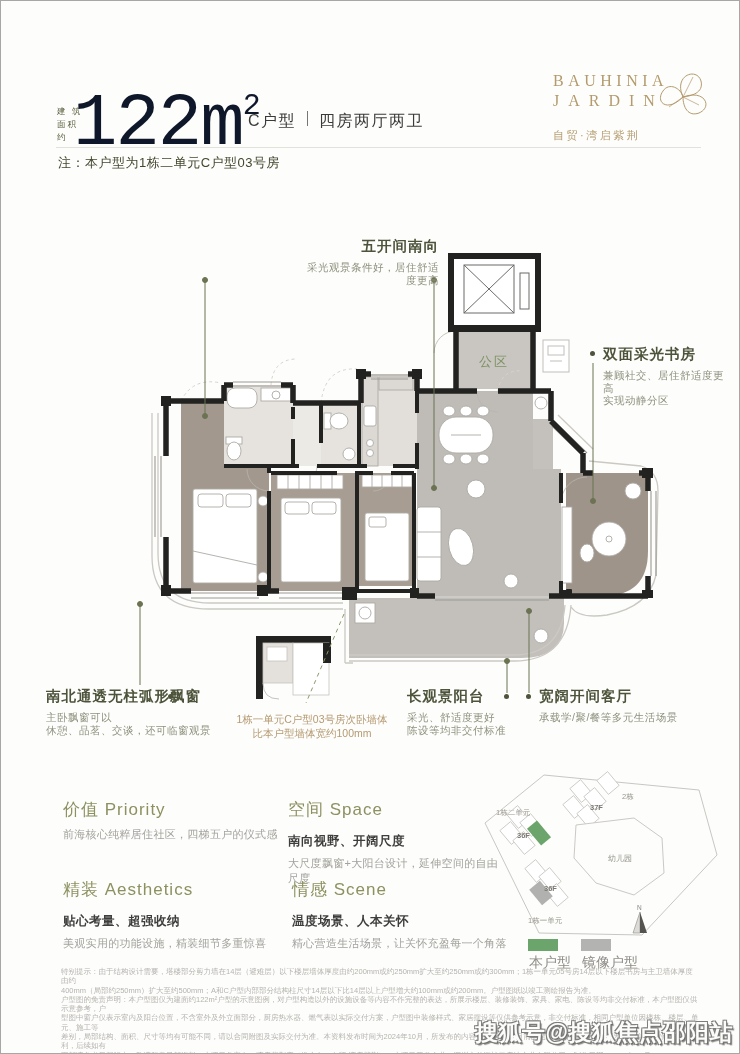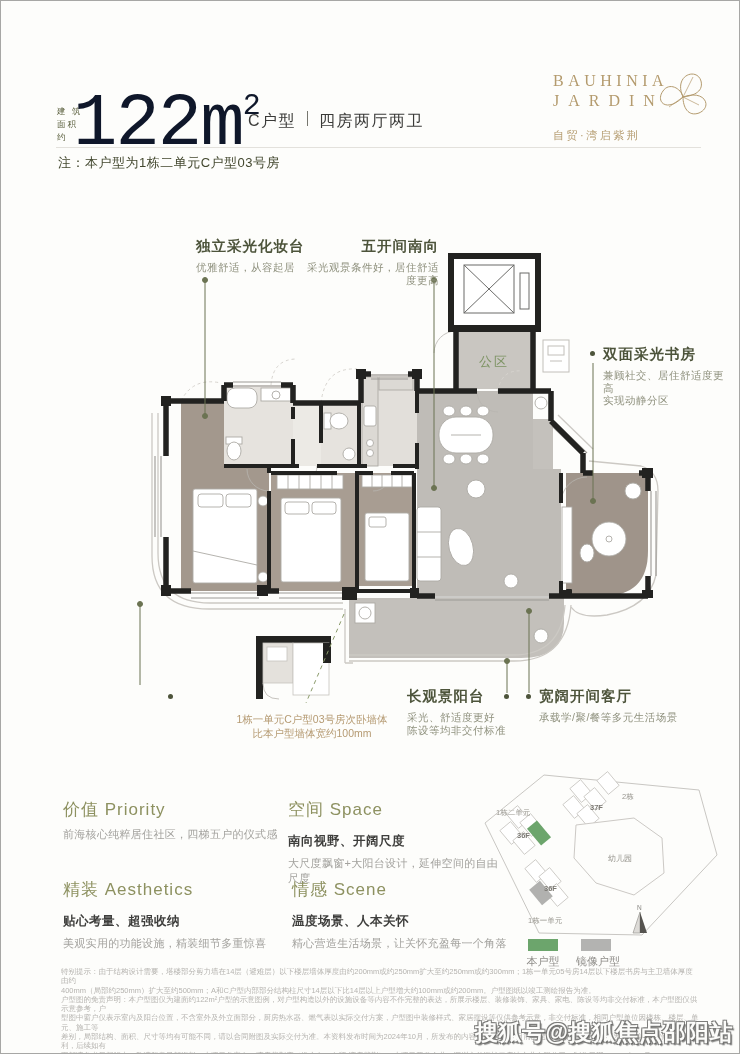--- a/index.html
+++ b/index.html
@@ -44,21 +44,21 @@
   .feat { position:absolute; width:215px; }
   .feat .ft { font-size:17px; color:#8d9160; letter-spacing:1px; }
   .feat .fb { font-size:12.5px; font-weight:bold; color:#3e3e3c; margin-top:12px; letter-spacing:0.5px; }
   .feat .fd { font-size:11px; color:#a3a29e; margin-top:6px; letter-spacing:0.3px; }
 
   
   .legend-item { position:absolute; width:40px; text-align:center; }
   .legend-sw { width:30px; height:12px; margin:0 auto; }
   .legend-sw.green { background:#6ca56c; }
   .legend-sw.gray { background:#b3b3b1; }
-  .legend-label { font-size:11px; color:#8f8d89; margin-top:3px; white-space:nowrap; }
+  .legend-label { font-size:14px; color:#8f8d89; margin-top:3px; white-space:nowrap;margin-left:6px; }
 
   
   .disclaimer { position:absolute; left:60px; top:966px; width:638px;
     font-size:7.5px; line-height:9.3px; color:#b6b4b0; letter-spacing:0; }
 
   
   .watermark { position:absolute; left:474px; top:1016px;
     font-size:23px; font-weight:bold; color:#fcfcfa; letter-spacing:0.5px;
     text-shadow:-1px -1px 0 #7d7d7b, 1px -1px 0 #7d7d7b, -1px 1px 0 #7d7d7b,
                 1px 1px 0 #6a6a68, 2px 2px 1px #8a8a88; }
@@ -289,34 +289,37 @@
       <path d="M386,412 V442" fill="none"></path>
         <circle cx="386" cy="410" r="2.5"></circle>
       <path d="M408,362 V442" fill="none"></path>
         <circle cx="408" cy="360" r="2.5"></circle>
       <path d="M223,363 L185,452" fill="none" stroke="#8a9a6a" stroke-dasharray="4,4"></path>
     </g>
 
     <text x="373" y="115" text-anchor="middle" font-size="13" letter-spacing="2" fill="#7d9363">公区</text>
   </svg>
 
-  <div class="callout" style="left:195px;top:236px;">
-    <div class="ct">独立采光化妆台</div>
-    <div class="cs">优雅舒适，从容起居</div>
-  </div>
   <div class="callout" style="left:298px;top:236px;width:140px;text-align:right;">
     <div class="ct">五开间南向</div>
     <div class="cs">采光观景条件好，居住舒适度更高</div>
   </div>
   <span class="cdot" style="left:589px;top:350px;"></span>
   <div class="callout" style="left:602px;top:344px;width:125px;">
     <div class="ct">双面采光书房</div>
     <div class="cs">
       <div>兼顾社交、居住舒适度更高</div>
       <div>实现动静分区</div>
+    </div>
+  </div>
+  <div class="callout" style="left:45px;top:686px;">
+    <div class="ct">南北通透无柱弧形飘窗</div>
+    <div class="cs">
+      <div>主卧飘窗可以</div>
+      <div>休憩、品茗、交谈，还可临窗观景</div>
     </div>
   </div>
   <span class="cdot" style="left:167px;top:693px;"></span>
   <div class="callout" style="left:406px;top:686px;">
     <div class="ct">长观景阳台</div>
     <div class="cs">
       <div>采光、舒适度更好</div>
       <div>陈设等均非交付标准</div>
     </div>
   </div>

